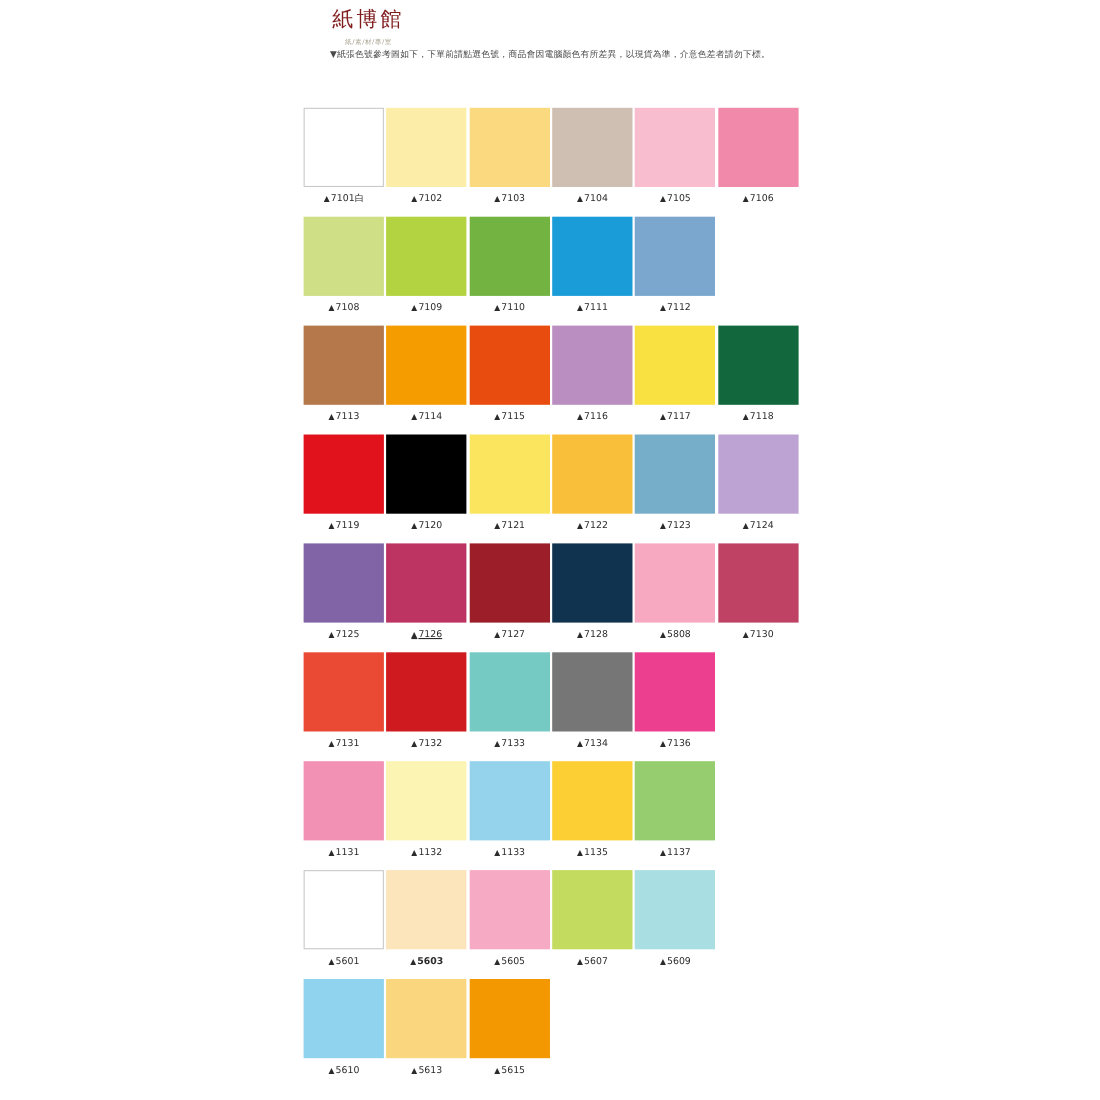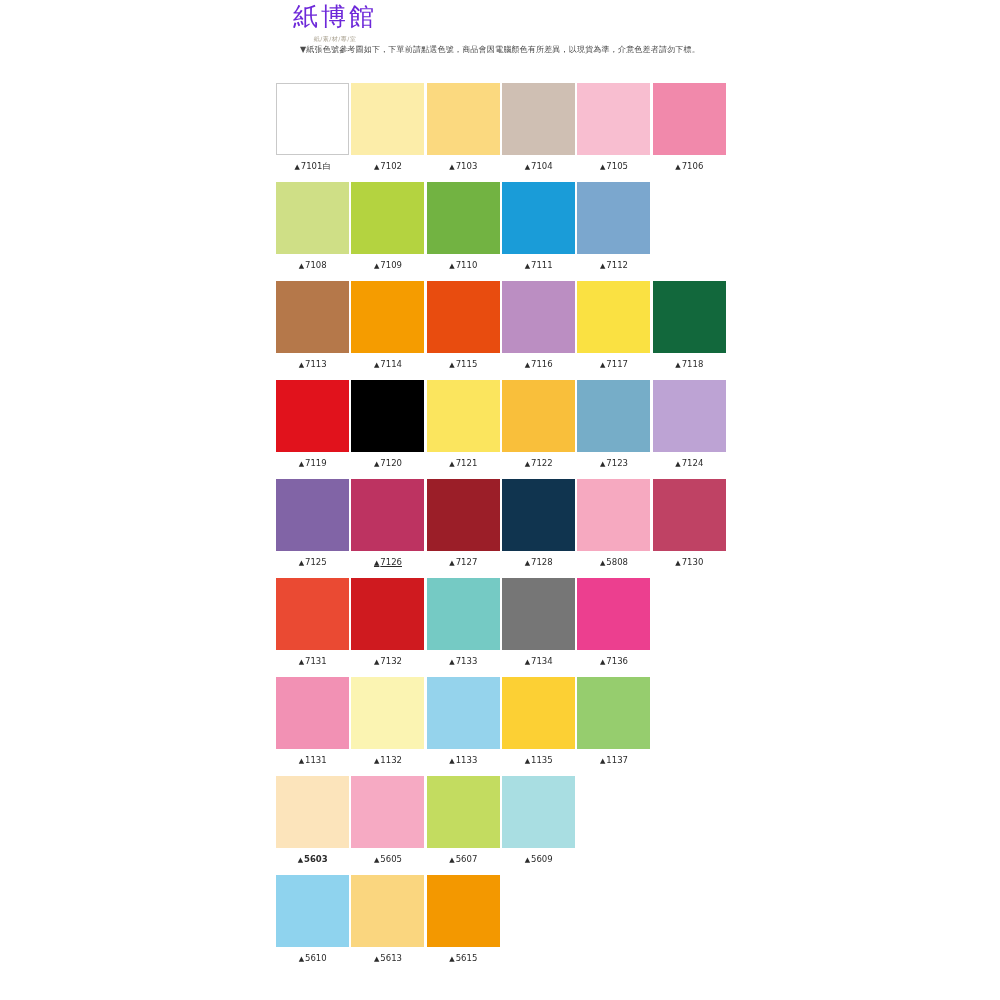--- a/index.html
+++ b/index.html
@@ -19,25 +19,25 @@
 
   
   .logo-block {
     position: absolute;
     left: 275px;
     top: 6px;
     width: 120px;
     text-align: center;
   }
   .logo-mark {
-    font-family: Liberation Mono, monospace;
-    font-size: 25px;
+    font-family: Liberation Sans, sans-serif;
+    font-size: 19px;
     line-height: 26px;
     letter-spacing: 3px;
-    color: #6d28d9;
+    color: #7f1d1d;
     white-space: nowrap;
   }
   .logo-sub {
     font-family: "DejaVu Sans", "Liberation Sans", sans-serif;
     font-size: 6px;
     line-height: 10px;
     letter-spacing: 0.5px;
     color: #a9a190;
     margin-top: 2px;
     white-space: nowrap;
@@ -55,21 +55,21 @@
     line-height: 12px;
     color: #4a4a4a;
     letter-spacing: 0.2px;
     white-space: nowrap;
   }
 
   
   .grid {
     position: absolute;
     left: 275px;
-    top: 83px;
+    top: 98px;
     width: 452px;
   }
   .row {
     display: flex;
     height: 99px;
   }
   .cell {
     width: 75.33px;
     display: flex;
     flex-direction: column;
@@ -287,20 +287,24 @@
           <div class="chip" style="background: rgb(150, 205, 110);"></div>
           <div class="chip-label" style="color: rgb(43, 43, 43);"><span class="tri">▲</span><span>1137</span></div>
         </div>
         <div class="cell empty">
           <div class="chip"></div>
           <div class="chip-label" style="color: rgb(43, 43, 43);"><span class="tri">▲</span><span></span></div>
         </div>
       </div>
       <div class="row">
         <div class="cell">
+          <div class="chip bordered" style="background: rgb(255, 255, 255); border-color: rgb(201, 201, 201);"></div>
+          <div class="chip-label" style="color: rgb(43, 43, 43);"><span class="tri">▲</span><span>5601</span></div>
+        </div>
+        <div class="cell">
           <div class="chip" style="background: rgb(252, 228, 187);"></div>
           <div class="chip-label" style="color: rgb(43, 43, 43); font-weight: bold;"><span class="tri">▲</span><span>5603</span></div>
         </div>
         <div class="cell">
           <div class="chip" style="background: rgb(246, 170, 195);"></div>
           <div class="chip-label" style="color: rgb(43, 43, 43);"><span class="tri">▲</span><span>5605</span></div>
         </div>
         <div class="cell">
           <div class="chip" style="background: rgb(195, 220, 96);"></div>
           <div class="chip-label" style="color: rgb(43, 43, 43);"><span class="tri">▲</span><span>5607</span></div>

